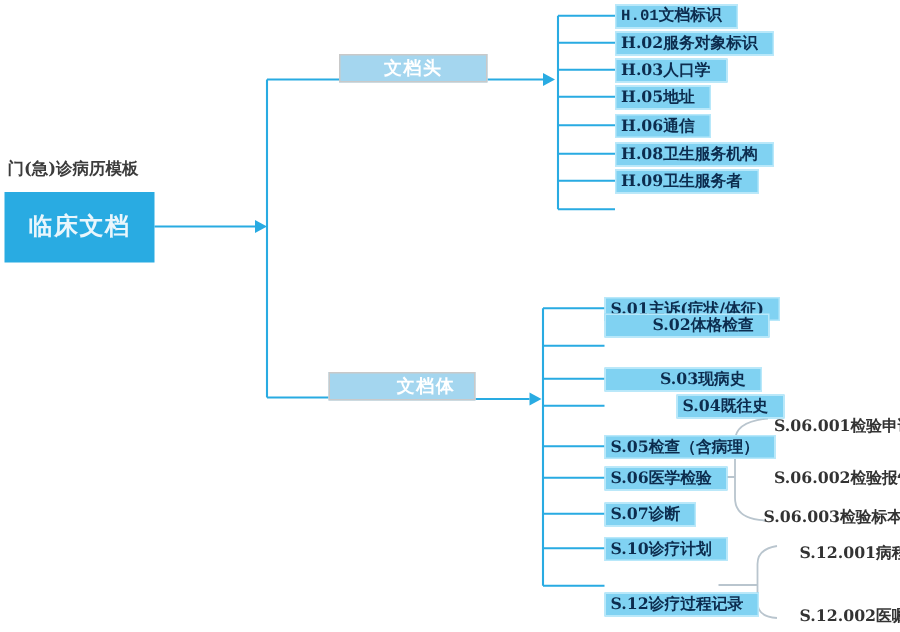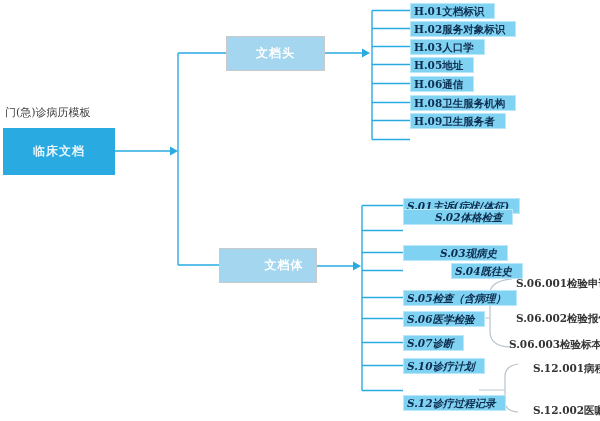--- a/index.html
+++ b/index.html
@@ -2,41 +2,41 @@
 <html><head>
 <meta charset="utf-8">
 <style>
   html,body{margin:0;padding:0;background:#ffffff;}
   .canvas{
     position:relative;width:600px;height:421px;background:#ffffff;overflow:hidden;
     font-family:"DejaVu Serif","Liberation Serif",serif;
   }
   .canvas svg{position:absolute;left:0;top:0;}
   .title{
-    position:absolute;left:5px;top:105px;font-size:11px;font-weight:400;color:#3c3c3c;
+    position:absolute;left:5px;top:105px;font-size:11px;font-weight:700;color:#3c3c3c;
     white-space:nowrap;
   }
   .root{
-    position:absolute;left:3px;top:128px;width:112px;height:47px;
-    background:#29abe2;color:#e9f6fc;font-size:12px;font-weight:600;
+    position:absolute;left:3px;top:128px;width:100px;height:47px;
+    background:#29abe2;color:#e9f6fc;font-size:16px;font-weight:600;
     display:flex;align-items:center;justify-content:center;letter-spacing:1px;
   }
   .branch{
-    position:absolute;width:99px;height:35px;background:#a4d6ef;border:1px solid #c9c9c9;
+    position:absolute;width:99px;height:19px;background:#a4d6ef;border:1px solid #c9c9c9;
     color:#ffffff;font-size:12px;font-weight:600;letter-spacing:1px;
     display:flex;align-items:center;justify-content:center;box-sizing:border-box;
   }
   .item{
     position:absolute;height:16px;line-height:14px;box-sizing:border-box;
     background:#80d2f2;border:1px solid #b8e8fa;
     color:#0c2c4e;font-size:10.5px;font-weight:bold;white-space:nowrap;
     padding:0 10px 0 3px;
   }
   .hitem{left:410px;}
-  .sitem{left:403px;font-style:italic;}
+  .sitem{left:403px;}
   .leaf{
     position:absolute;font-size:10.5px;font-weight:bold;color:#333333;white-space:nowrap;
   }
 </style>
 </head>
 <body>
 
 <div class="canvas">
 
   <svg width="600" height="421" viewBox="0 0 600 421">
@@ -63,21 +63,21 @@
     </g>
   </svg>
 
   <div class="title">门(急)诊病历模板</div>
 
   <div class="root">临床文档</div>
 
   <div class="branch" style="left:226px;top:36px;">文档头</div>
   <div class="branch" style="left:219px;top:248px;width:98px;padding-left:32px;">文档体</div>
 
-  <div class="item hitem" style="top:3px;">H.01文档标识</div>
+  <div class="item hitem" style="top:3px;font-family:Liberation Mono, monospace;">H.01文档标识</div>
   <div class="item hitem" style="top:21px;">H.02服务对象标识</div>
   <div class="item hitem" style="top:39px;">H.03人口学</div>
   <div class="item hitem" style="top:57px;text-align:right;">H.05地址</div>
   <div class="item hitem" style="top:76px;">H.06通信</div>
   <div class="item hitem" style="top:95px;">H.08卫生服务机构</div>
   <div class="item hitem" style="top:113px;">H.09卫生服务者</div>
 
   <div class="item sitem" style="top:198px;">S.01主诉(症状/体征)</div>
   <div class="item sitem" style="top:209px;padding-left:31px;">S.02体格检查</div>
   <div class="item sitem" style="top:245px;padding-left:36px;">S.03现病史</div>

